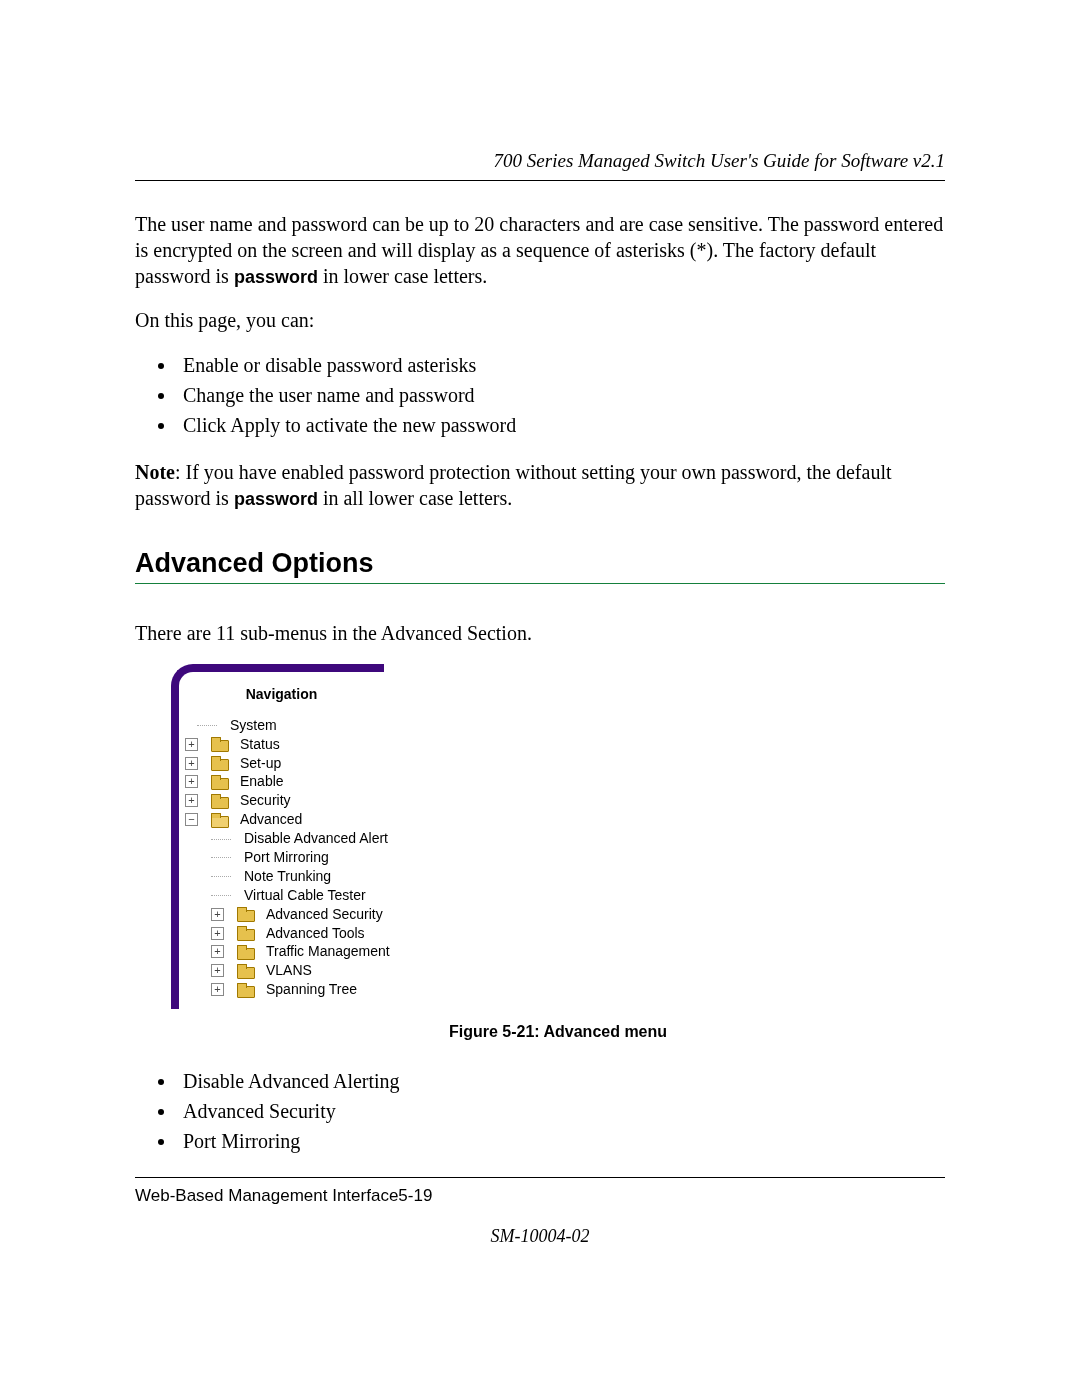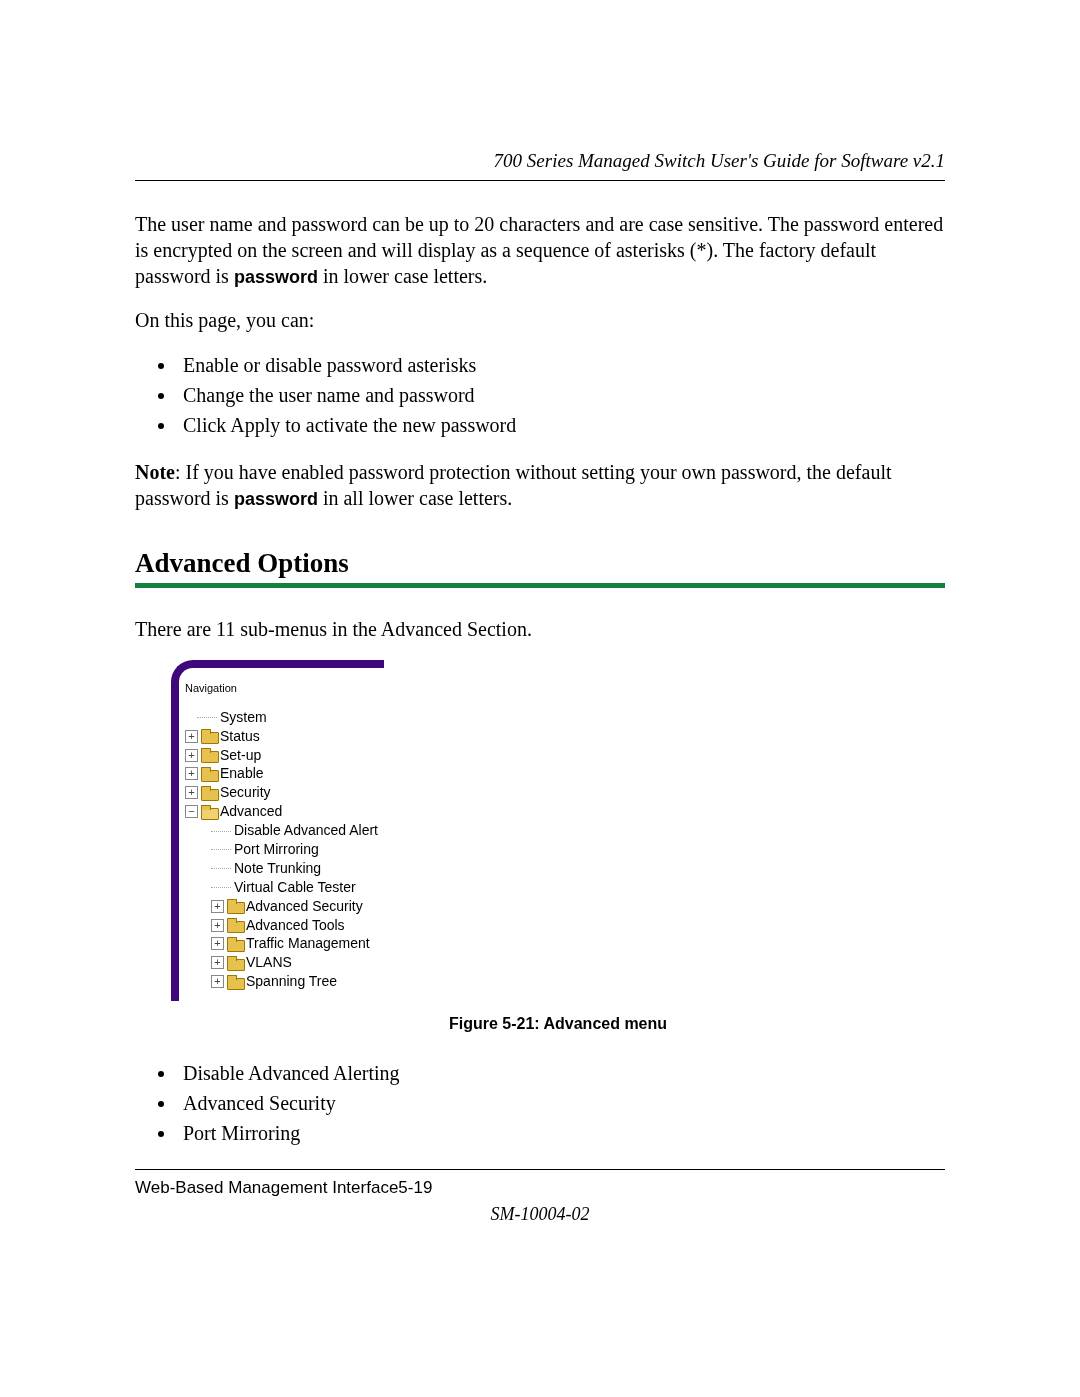--- a/index.html
+++ b/index.html
@@ -38,51 +38,52 @@
     margin: 0 0 20px 0;
     padding-left: 42px;
     font-size: 20px;
     line-height: 1.4;
   }
   ul.bullets li {
     padding-left: 6px;
     margin-bottom: 2px;
   }
   h2.section {
-    font-family: Liberation Serif, serif;
+    font-family: Liberation Sans, sans-serif;
     font-weight: bold;
     font-size: 27px;
     margin: 36px 0 4px 0;
     padding-bottom: 4px;
-    border-bottom: 5px solid #15803d;
-  }
-  .after-heading { margin-top: 28px; }
+    border-bottom: 1px solid #15803d;
+  }
+  .after-heading { margin-top: 36px; }
   .figure-block { margin: 18px 0 10px 36px; }
   .nav-panel {
     width: 213px;
     background: #fff;
     border-top: 8px solid #3e087c;
     border-left: 8px solid #3e087c;
     border-top-left-radius: 22px;
     padding: 10px 6px 10px 6px;
     font-family: Arial, Helvetica, sans-serif;
     font-size: 14px;
     color: #000;
     box-sizing: border-box;
   }
   .nav-title {
-    font-weight: normal;
+    text-align: center;
+    font-weight: bold;
     margin: 4px 0 14px 0;
-    font-size: 11px;
+    font-size: 14px;
   }
   .tree { line-height: 1.35; }
   .tree-row {
     display: flex;
     align-items: center;
-    gap: 3px;
+    gap: 13px;
     white-space: nowrap;
   }
   .ind0 { padding-left: 12px; }
   .ind1 { padding-left: 0px; }
   .ind2 { padding-left: 26px; }
   .ind3 { padding-left: 26px; }
   .expander {
     width: 11px; height: 11px;
     border: 1px solid #888;
     display: inline-flex;
@@ -146,21 +147,21 @@
     display: flex;
     justify-content: flex-start;
     font-family: Arial, Helvetica, sans-serif;
     font-size: 17px;
   }
   .footer-doc {
     text-align: center;
     font-style: italic;
     font-family: "Times New Roman", Times, serif;
     font-size: 18px;
-    margin-top: 6px;
+    margin-top: 20px;
   }
 </style>
 </head>
 <body>
 
 <div class="page">
 
   <div class="header">
     <span>700 Series Managed Switch User's Guide for Software v2.1</span>
   </div>

